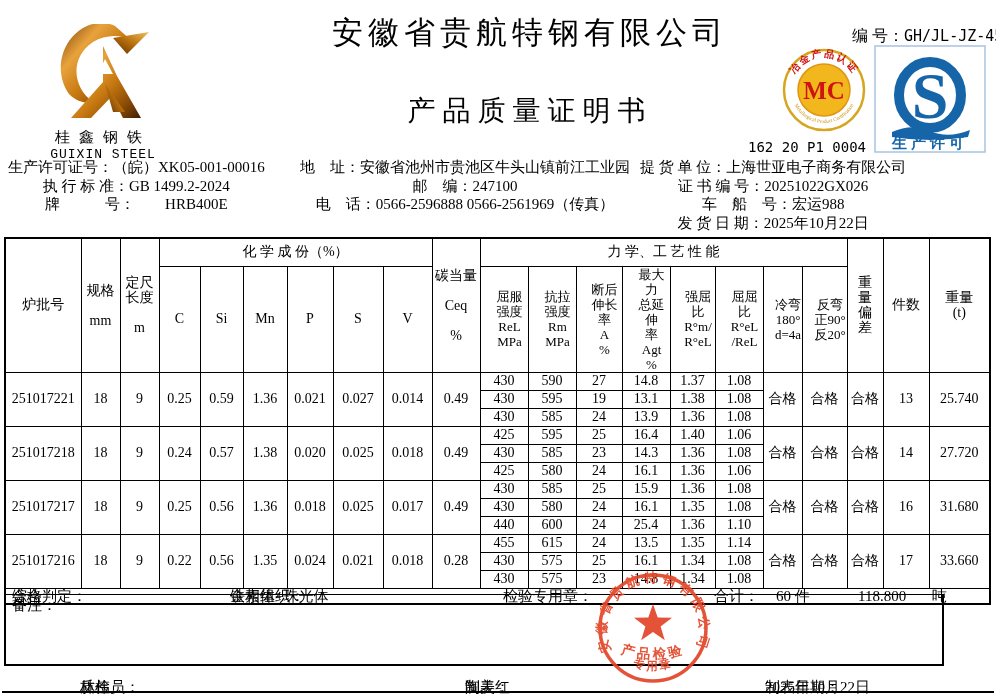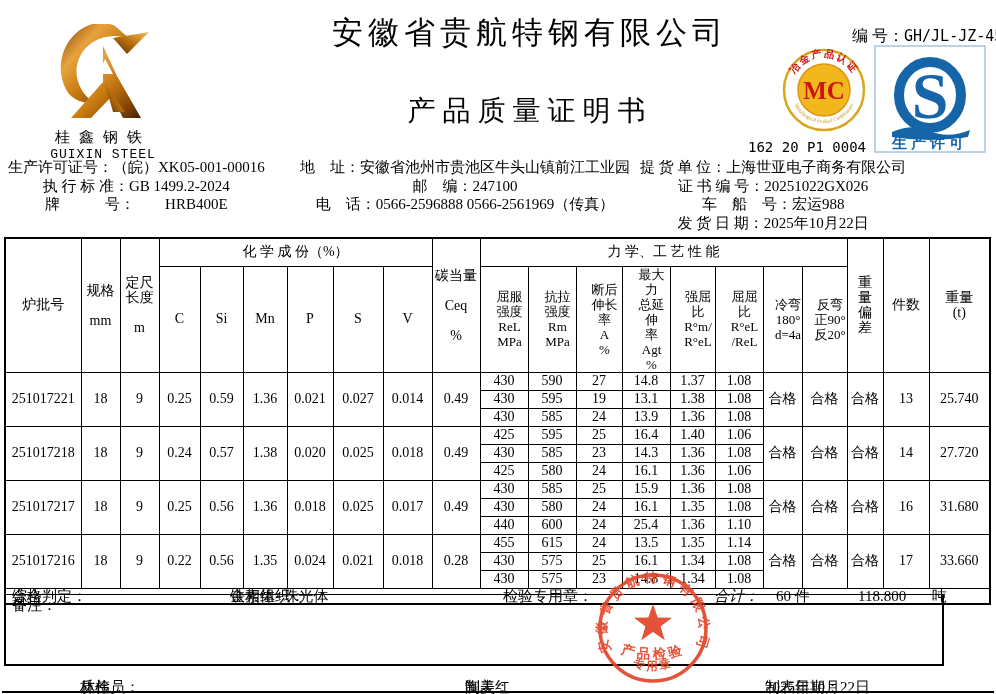--- a/index.html
+++ b/index.html
@@ -40,21 +40,21 @@
   .gtable thead tr.sub-row { height:80px; }
   .gtable thead th { font-size:14px; }
   .gtable thead th.small { font-size:13px;padding-left:11px; }
   .gtable tbody tr { height:18px; }
   .gtable tbody td { font-size:14px; }
   .pre { white-space:pre-line; line-height:15px; }
   .gtable tr.summary-row { height:16px; }
   .summary-cell { position:relative; }
   .summary-cell span { position:absolute; top:50%; transform:translateY(-50%); font-size:15px; white-space:nowrap; }
   .s-judge { left:6px; }  .s-struct { left:224px; }  .s-stamp { left:497px; }
-  .s-total { left:708px;font-style:italic; } .s-pieces { left:770px; } .s-weight { left:852px; } .s-unit { left:926px; }
+  .s-total { left:708px; } .s-pieces { left:770px; } .s-weight { left:852px; } .s-unit { left:926px; }
 
   
   .notes { position:absolute; top:594px; left:4px; width:940px; height:72px;
            border:1px solid #000; border-width:1px 2px 2px 2px; display:flex;
            font-size:15px; line-height:16.5px; padding:2px 16px 0 6px;gap:24px; }
   .notes-label { white-space:nowrap; }
   .notes-lines { padding-left:2px; }
 
   
   .footer { position:absolute; top:670px; left:0; width:996px; height:24px; font-size:15px; }

